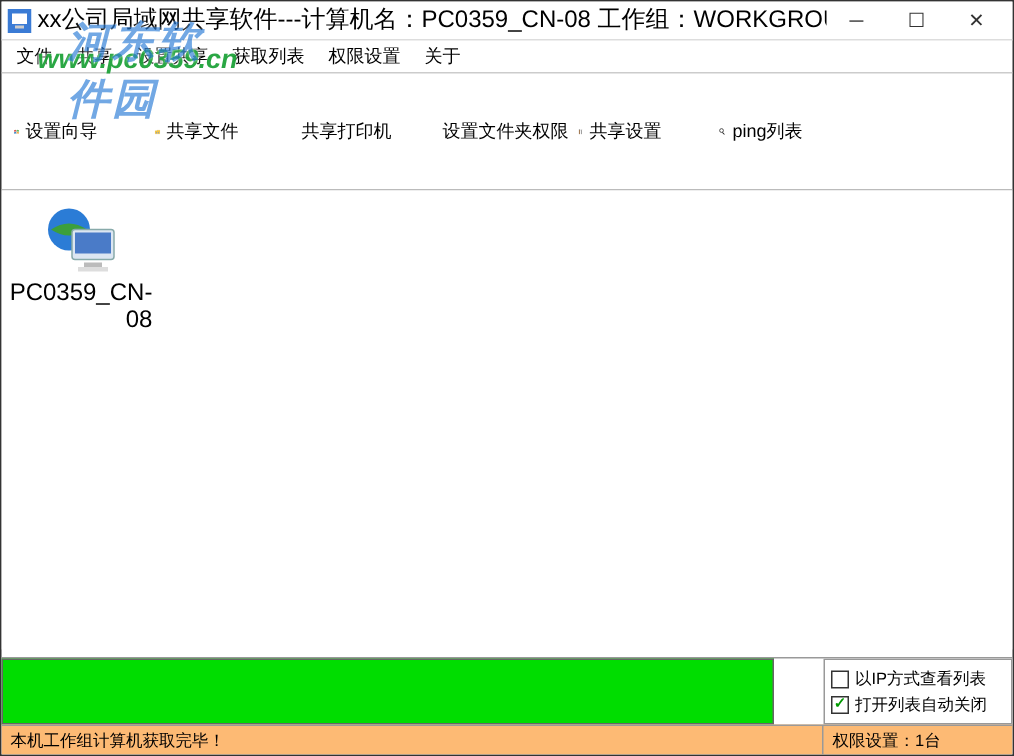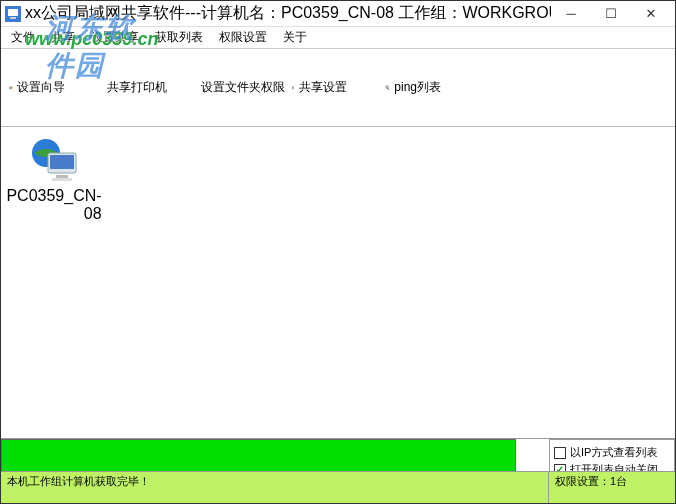--- a/index.html
+++ b/index.html
@@ -27,21 +27,21 @@
 .desktop-item .d-icon { width: 52px; height: 48px; }
 .desktop-item .d-label { font-size: 16px; color: #000; text-align: right; }
 
 .bottom-panel { position: absolute; bottom: 20px; left: 0; right: 0; height: 45px; display: flex; border-top: 1px solid #999; }
 .green-bar { flex: 1; background: #00dd00; border: 1px solid #666; }
 .options { width: 126px; background: #fff; border: 1px solid #999; display: flex; flex-direction: column; justify-content: center; padding: 2px 4px; gap: 2px; margin-left: 33px; }
 .opt { display: flex; align-items: center; gap: 4px; font-size: 11px; }
 .opt .chk { width: 12px; height: 12px; border: 1px solid #333; display: inline-flex; align-items: center; justify-content: center; font-size: 10px; line-height: 1; }
 .opt .chk.checked::after { content: "✓"; color: #009900; font-weight: bold; }
 
-.statusbar { position: absolute; bottom: 0; left: 0; right: 0; height: 32px; background: #bef264; border-top: 1px solid #999; display: flex; font-size: 11px; margin-top: 13px; }
+.statusbar { position: absolute; bottom: 0; left: 0; right: 0; height: 20px; background: #fdba74; border-top: 1px solid #999; display: flex; font-size: 11px; margin-top: 13px; }
 .statusbar .st-left { flex: 1; padding: 2px 6px; border-right: 1px solid #999; }
 .statusbar .st-right { width: 126px; padding: 2px 6px; }
 </style>
 </head>
 <body>
 
 <div class="titlebar">
   <span class="app-icon">
     <svg viewBox="0 0 16 16">
         <rect width="16" height="16" fill="#3a7bd5"></rect>
@@ -75,20 +75,30 @@
   <div class="tool">
     <span class="t-icon">
       <svg viewBox="0 0 42 42">
           <path d="M4 8 Q12 4 20 8 L20 20 Q12 16 4 20 Z" fill="#d9534f"></path>
           <path d="M22 8 Q30 4 38 8 L38 20 Q30 16 22 20 Z" fill="#5cb85c"></path>
           <path d="M4 22 Q12 18 20 22 L20 34 Q12 30 4 34 Z" fill="#428bca"></path>
           <path d="M22 22 Q30 18 38 22 L38 34 Q30 30 22 34 Z" fill="#f0ad4e"></path>
         </svg>
     </span>
     <span class="t-label">设置向导</span>
+  </div>
+  <div class="tool">
+    <span class="t-icon">
+      <svg viewBox="0 0 42 42">
+          <path d="M4 12 L14 12 L18 8 L38 8 L38 34 L4 34 Z" fill="#f4c542" stroke="#c9a227"></path>
+          <circle cx="14" cy="26" r="4" fill="#5b8def"></circle>
+          <circle cx="28" cy="26" r="4" fill="#5b8def"></circle>
+        </svg>
+    </span>
+    <span class="t-label">共享文件</span>
   </div>
   <div class="tool">
     <span class="t-icon">
       <svg viewBox="0 0 42 42">
           <rect x="8" y="6" width="26" height="30" rx="3" fill="#222" stroke="#555"></rect>
           <rect x="12" y="10" width="18" height="12" fill="#2b6cb0"></rect>
           <rect x="10" y="30" width="22" height="4" fill="#444"></rect>
         </svg>
     </span>
     <span class="t-label">共享打印机</span>

